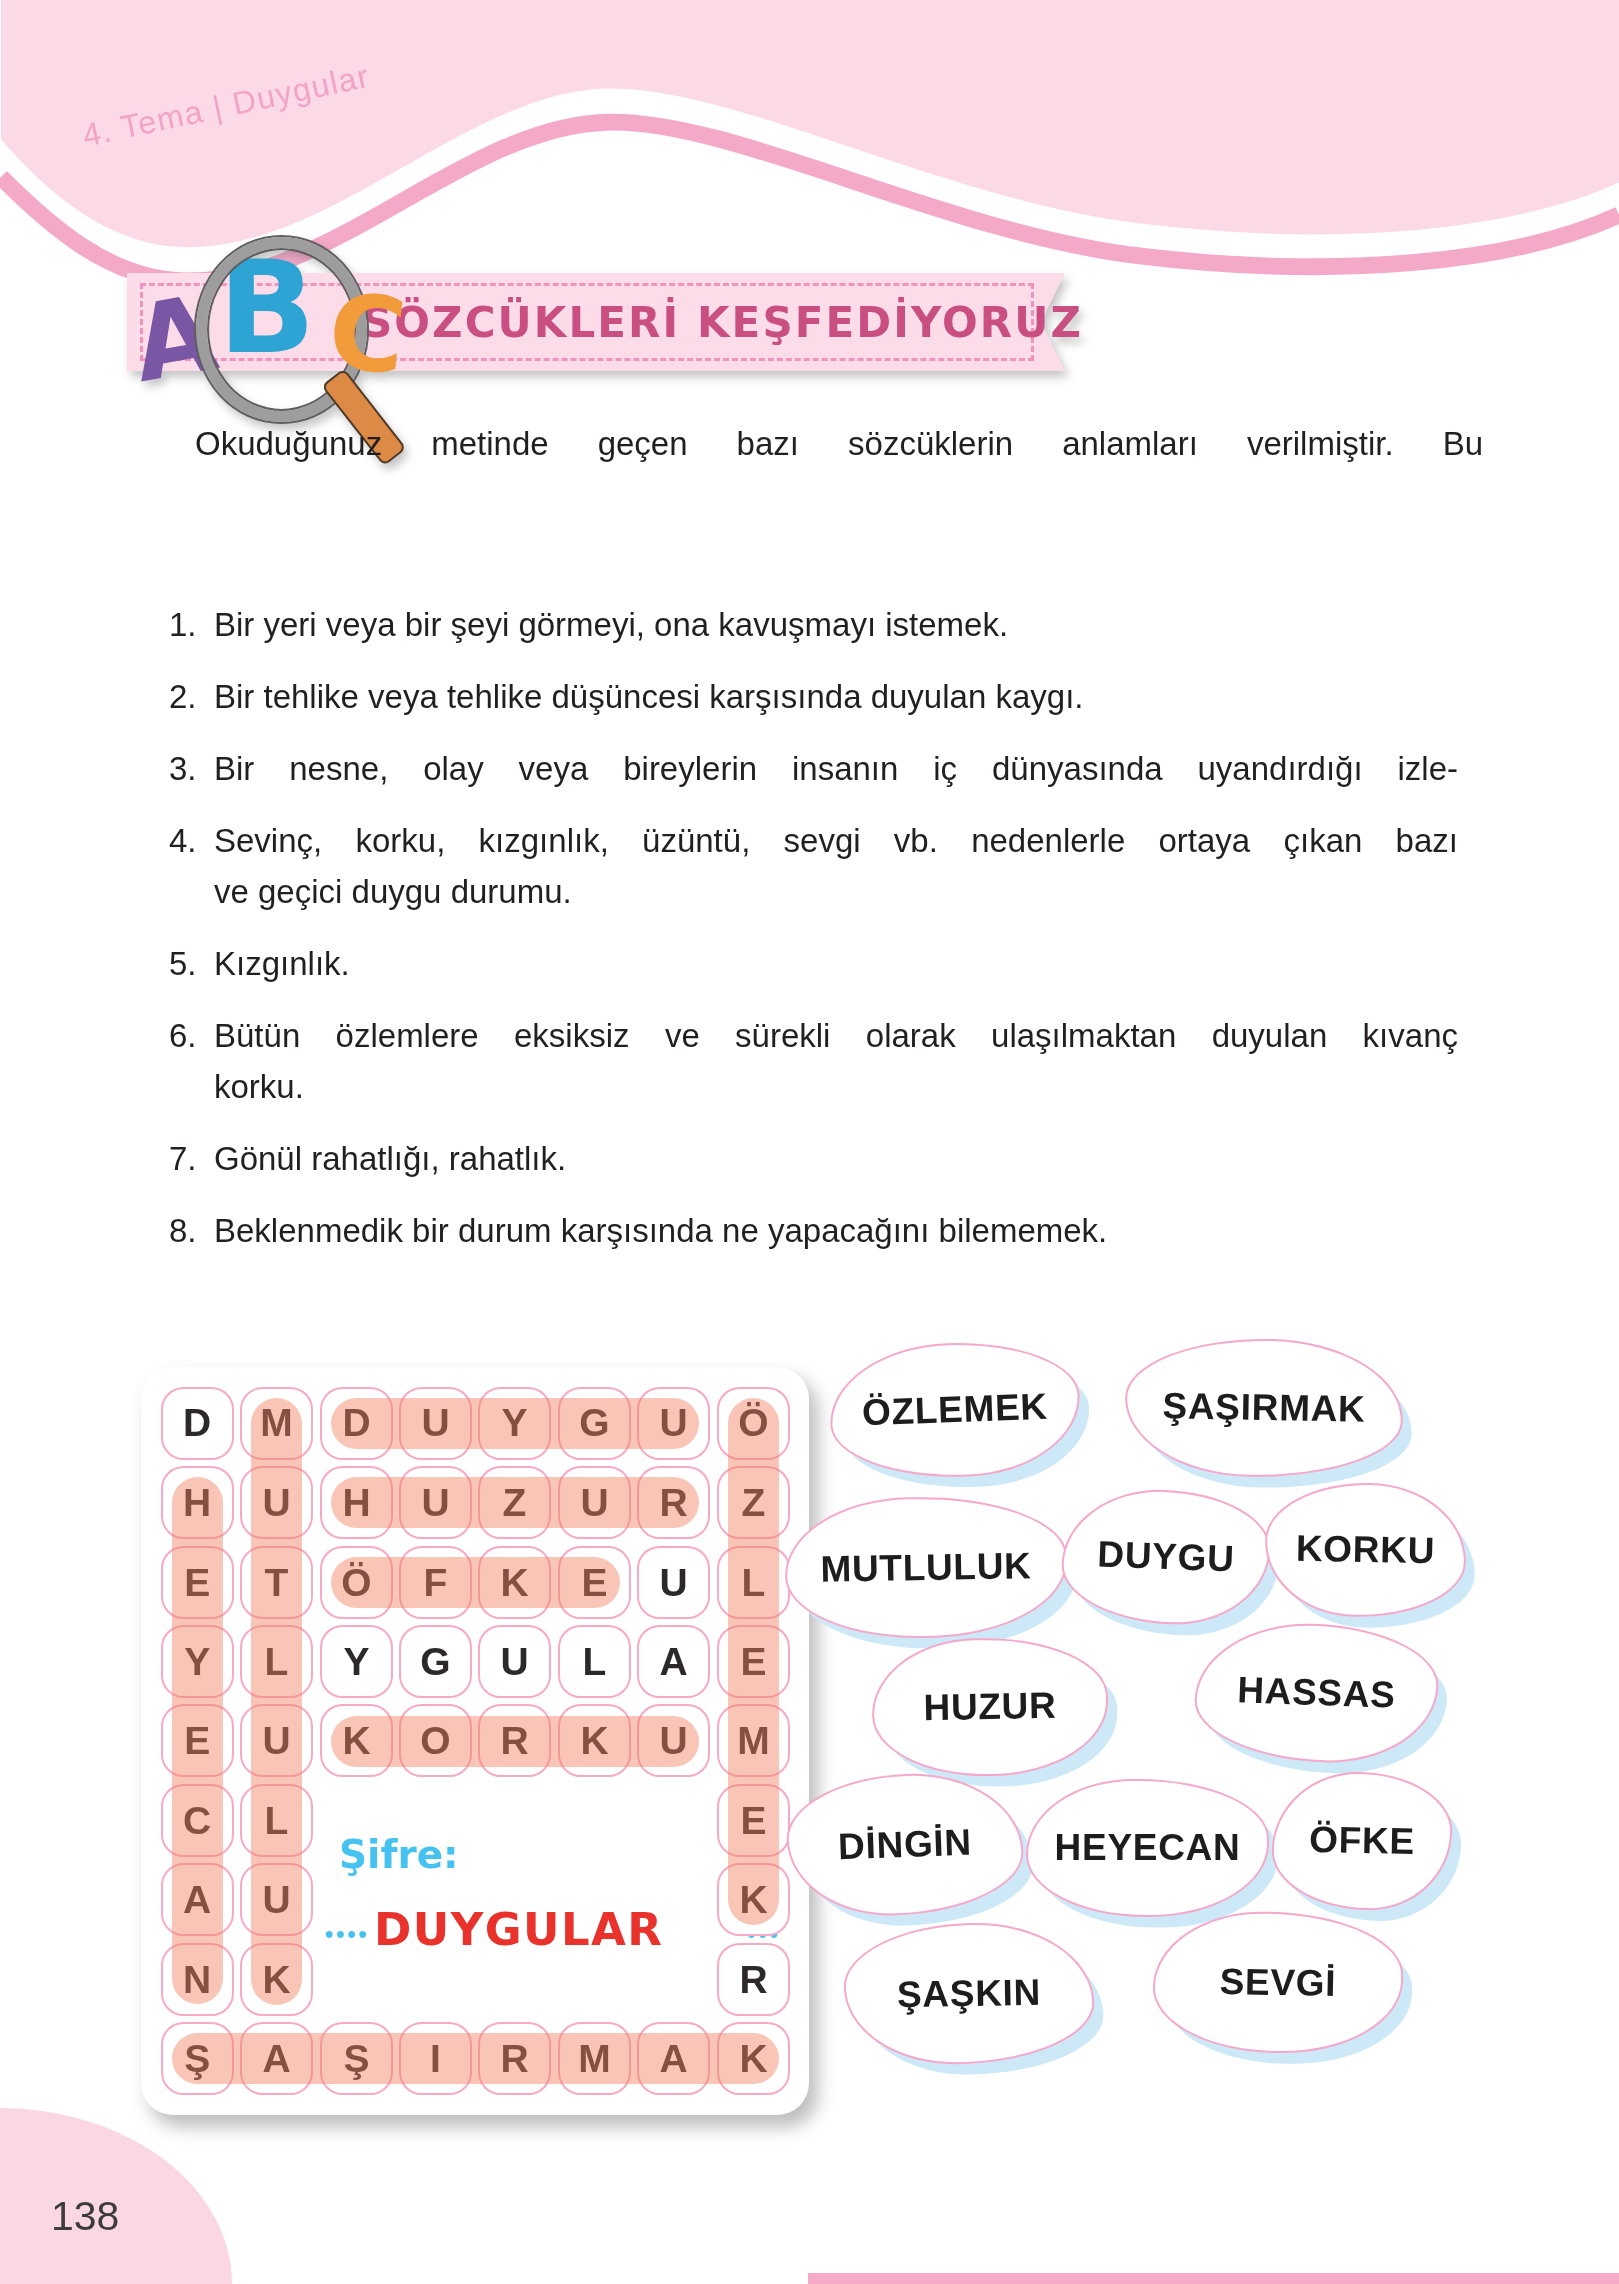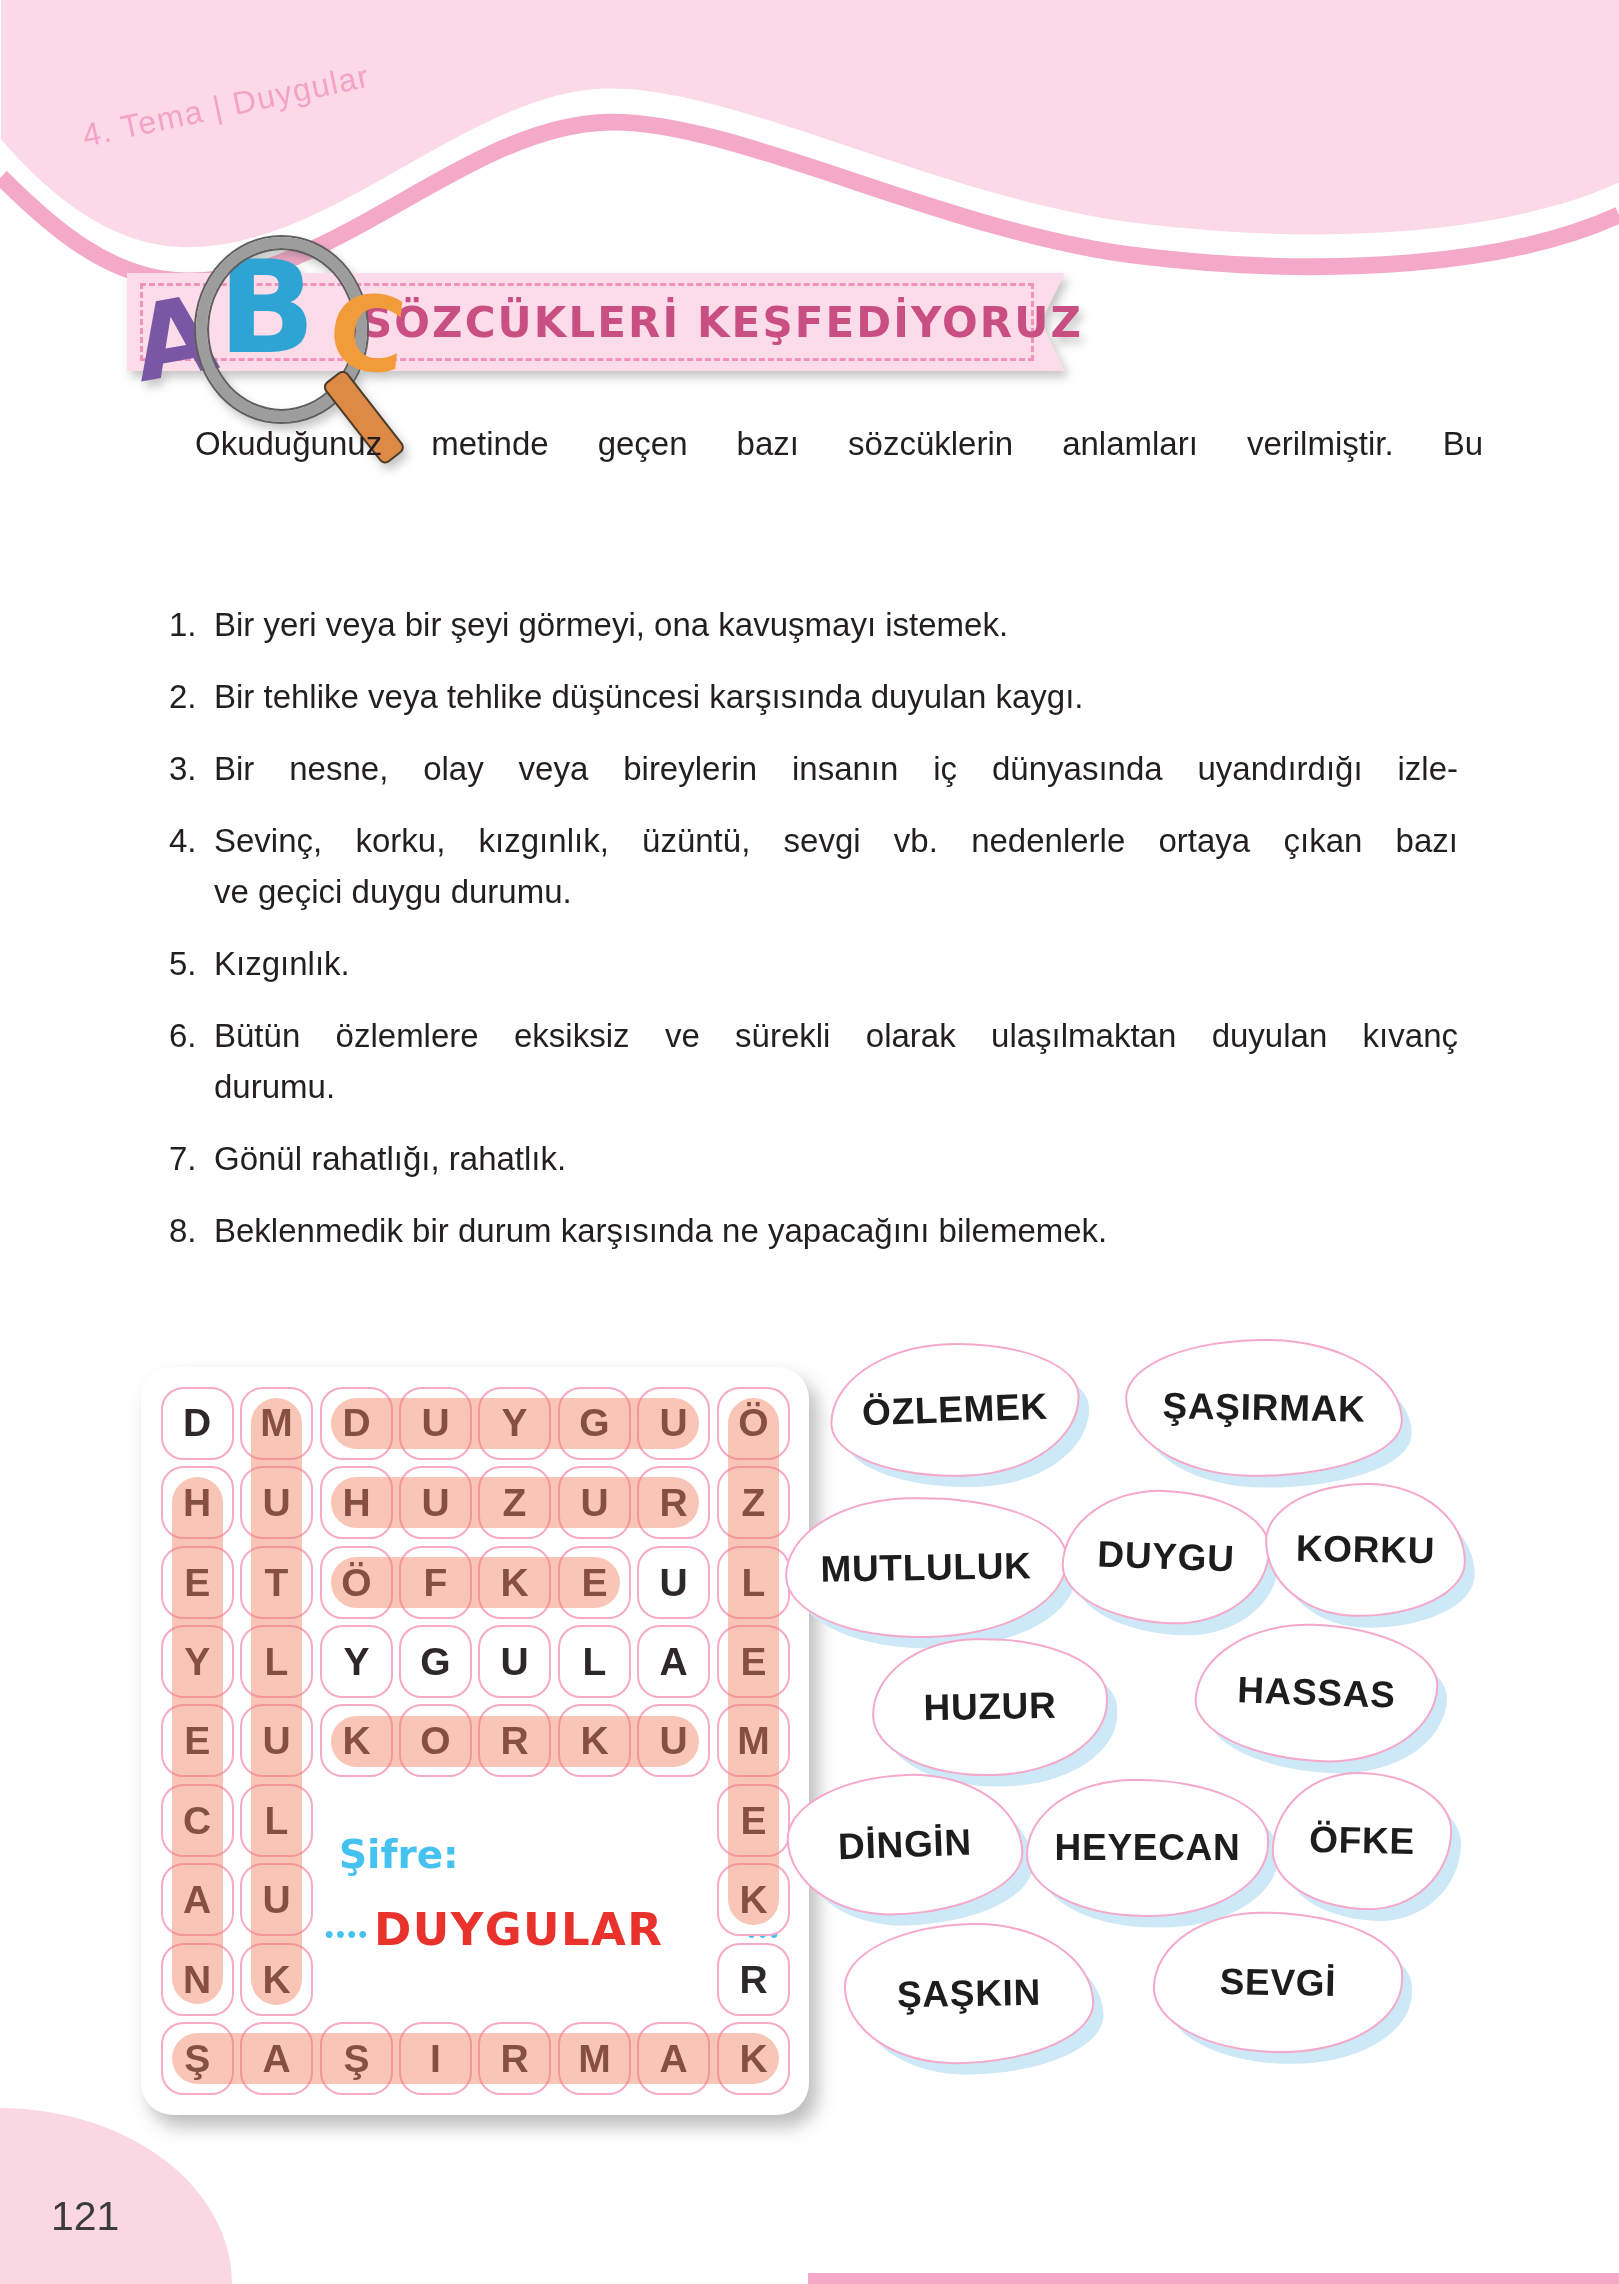--- a/index.html
+++ b/index.html
@@ -121,21 +121,21 @@
     <div class="def">
       <div class="def-num">5.</div>
       <div class="def-text">
         <div>Kızgınlık.</div>
       </div>
     </div>
     <div class="def">
       <div class="def-num">6.</div>
       <div class="def-text">
         <div class="stretch">Bütün özlemlere eksiksiz ve sürekli olarak ulaşılmaktan duyulan kıvanç</div>
-        <div>durumu.</div>
+        <div>korku.</div>
       </div>
     </div>
     <div class="def">
       <div class="def-num">7.</div>
       <div class="def-text">
         <div>Gönül rahatlığı, rahatlık.</div>
       </div>
     </div>
     <div class="def">
       <div class="def-num">8.</div>
@@ -228,15 +228,15 @@
     <div class="chip" style="left: 872px; top: 1638px; width: 232px; height: 134px; transform: rotate(-1deg); border-radius: 45% 55% 50% 50% / 56% 44% 54% 46%;">HUZUR</div>
     <div class="chip" style="left: 1195px; top: 1624px; width: 239px; height: 134px; transform: rotate(2deg); border-radius: 48% 52% 46% 54% / 58% 42%;">HASSAS</div>
     <div class="chip" style="left: 787px; top: 1774px; width: 232px; height: 137px; transform: rotate(-2deg); border-radius: 52% 48% 55% 45% / 44% 58% 42% 56%;">DİNGİN</div>
     <div class="chip" style="left: 1026px; top: 1779px; width: 239px; height: 134px; transform: rotate(0deg); border-radius: 45% 55% 50% 50% / 56% 44% 54% 46%;">HEYECAN</div>
     <div class="chip" style="left: 1272px; top: 1772px; width: 176px; height: 134px; transform: rotate(1deg); border-radius: 48% 52% 46% 54% / 58% 42%;">ÖFKE</div>
     <div class="chip" style="left: 844px; top: 1923px; width: 246px; height: 137px; transform: rotate(-1deg); border-radius: 52% 48% 55% 45% / 44% 58% 42% 56%;">ŞAŞKIN</div>
     <div class="chip" style="left: 1153px; top: 1912px; width: 246px; height: 137px; transform: rotate(1deg); border-radius: 45% 55% 50% 50% / 56% 44% 54% 46%;">SEVGİ</div>
   </div>
 
 <div class="page-blob"></div>
-<div class="page-num">121</div>
+<div class="page-num">138</div>
 <div class="bottom-bar"></div>
 
 
 </body></html>

